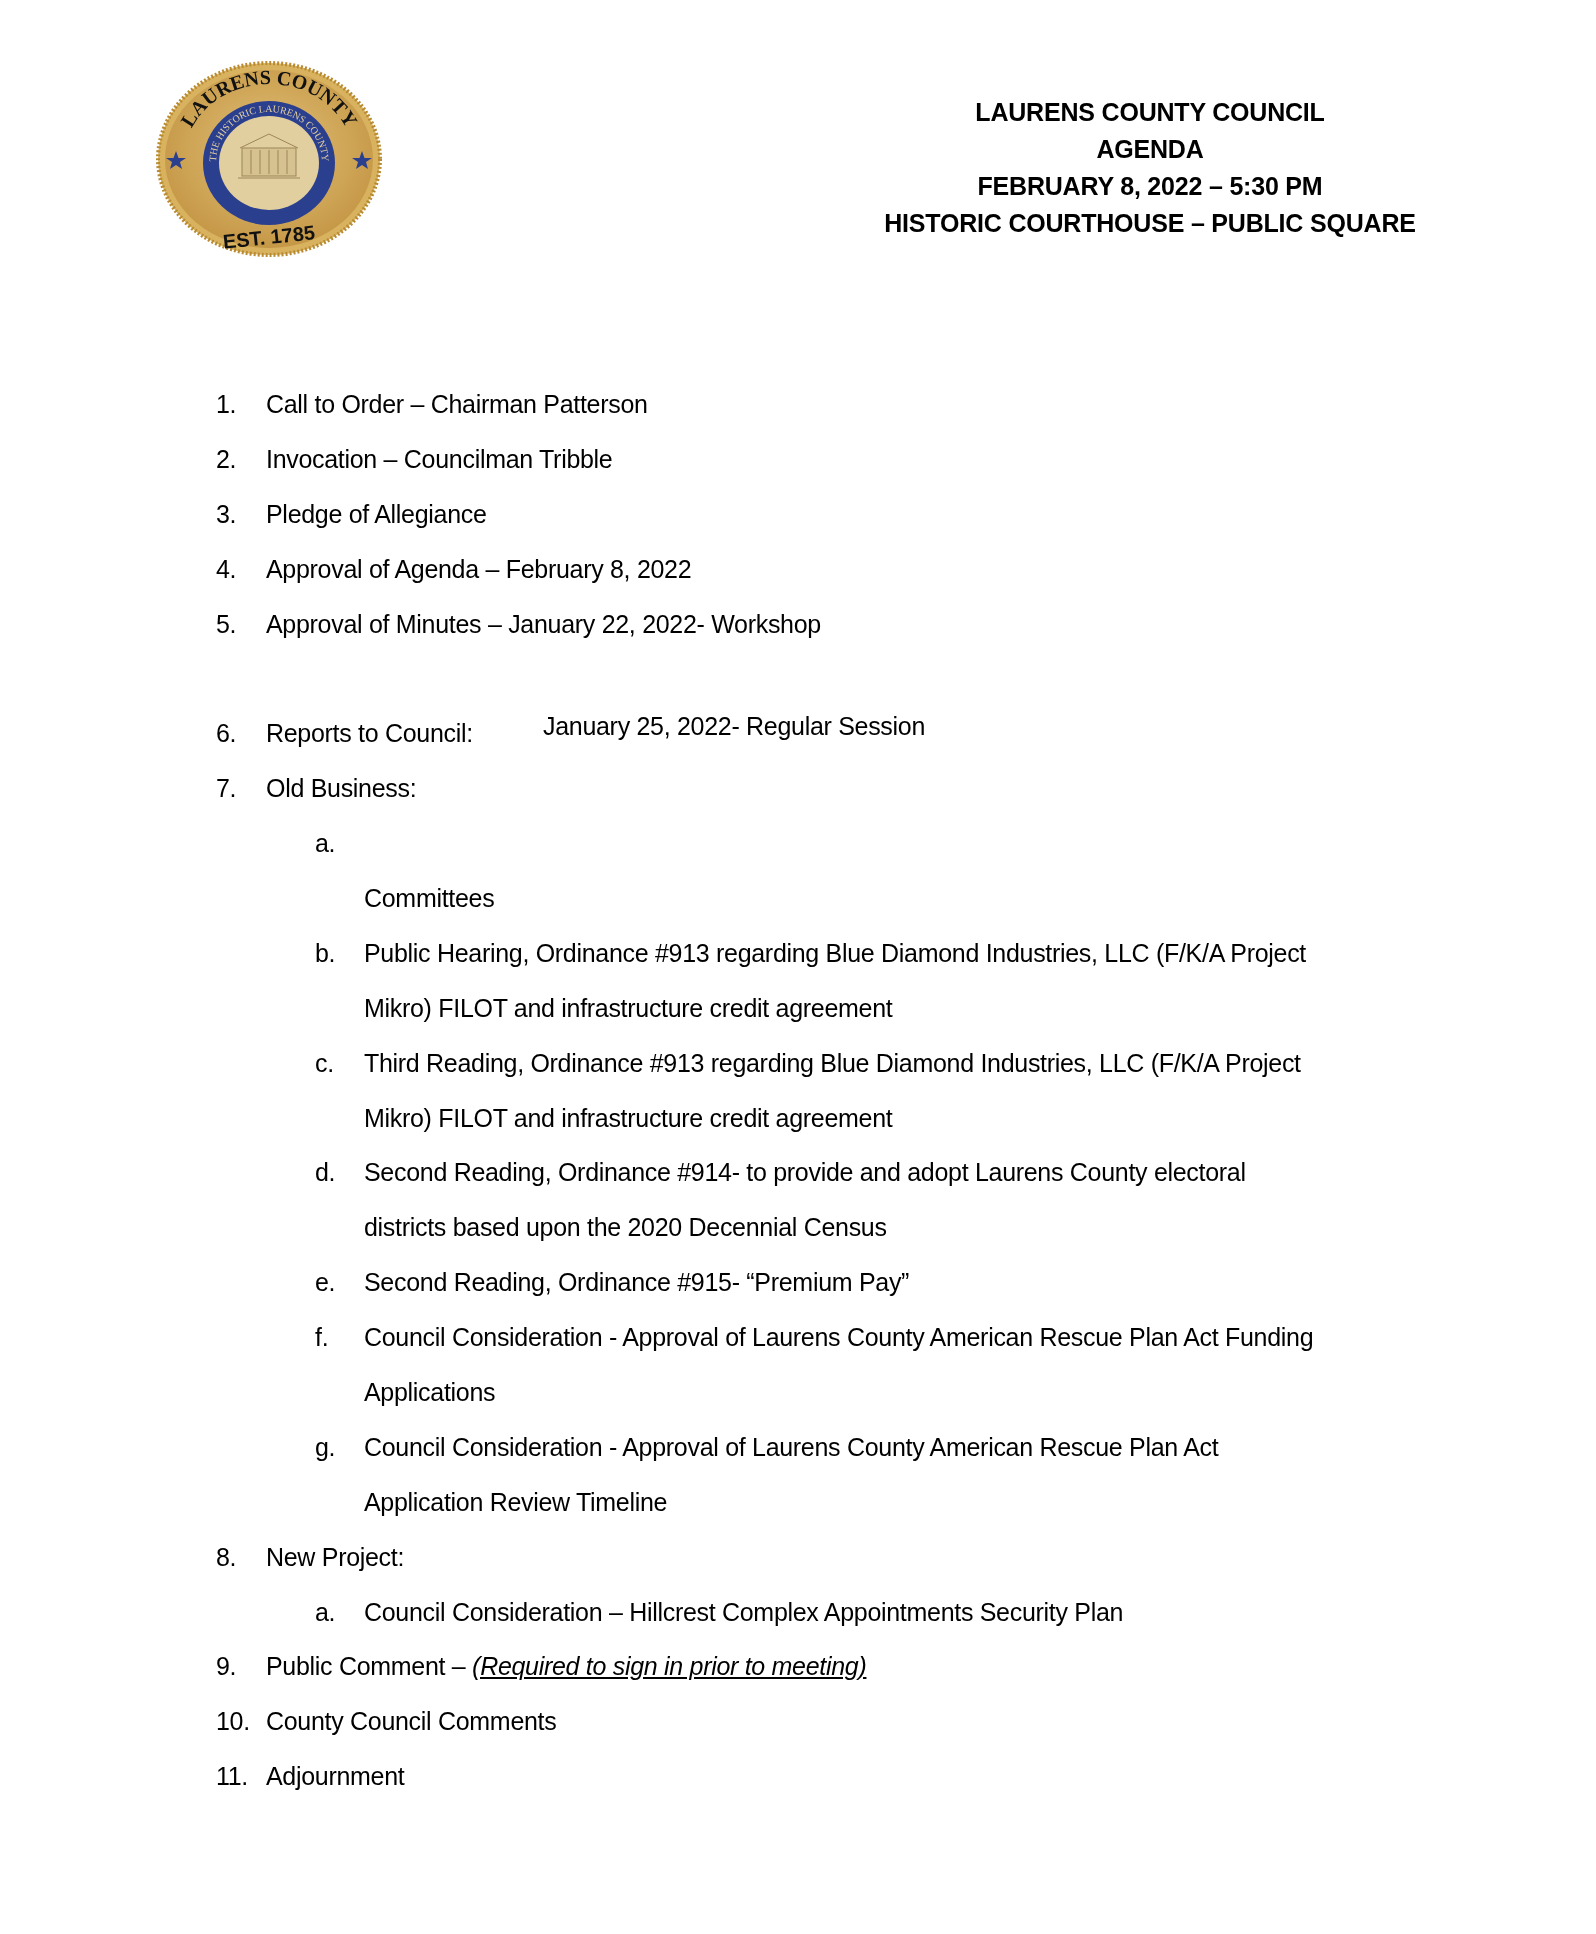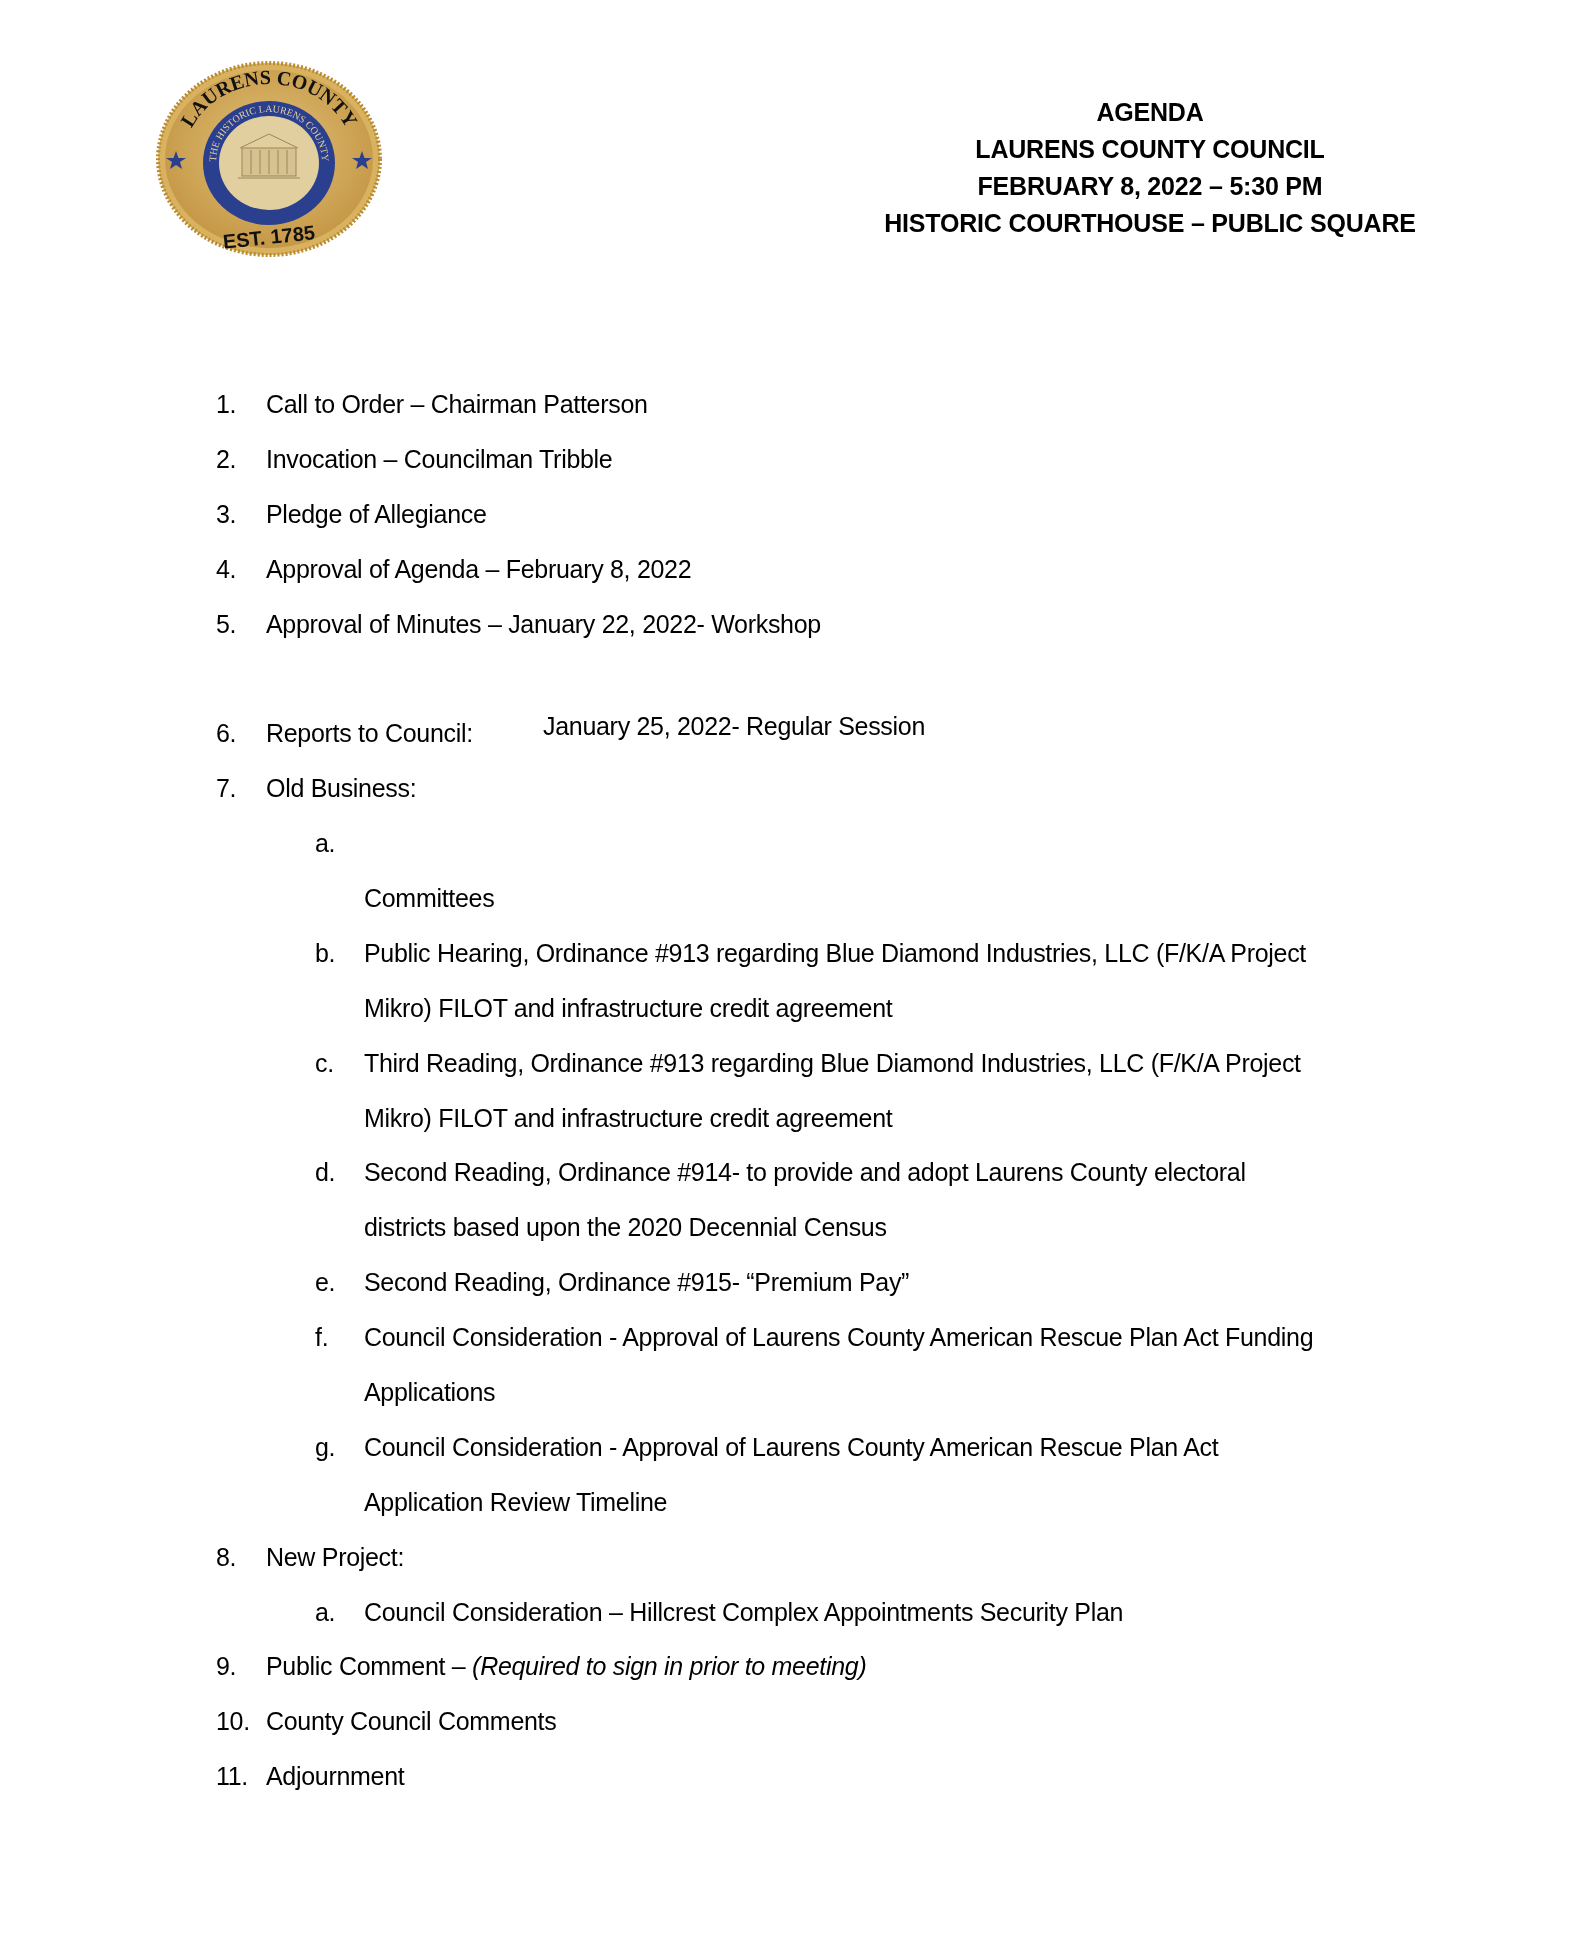--- a/index.html
+++ b/index.html
@@ -13,21 +13,21 @@
             font-weight: bold; font-size: 25px; line-height: 37px; letter-spacing: -0.2px; }
   .header div { white-space: nowrap; }
 
   .agenda { position: absolute; left: 0; top: 384px; width: 1596px; }
   .line { position: relative; height: 54.9px; line-height: 40px; font-size: 25px; white-space: nowrap; letter-spacing: -0.3px; }
   .num { position: absolute; left: 216px; }
   .txt { position: absolute; left: 266px; }
   .sub .num { left: 315px; }
   .sub .txt { left: 364px; }
   .cont-main { position: absolute; left: 543px; margin-top: 48px; }
-  .note { font-style: italic; }
+  .note { font-style: italic; text-decoration: underline; }
 </style>
 </head>
 <body>
 
 <div class="page">
 
   <svg class="seal" viewBox="0 0 226 198" xmlns="http://www.w3.org/2000/svg">
     <defs>
       <radialGradient id="g1" cx="50%" cy="45%" r="60%">
         <stop offset="0%" stop-color="#e4c27a"></stop>
@@ -60,22 +60,22 @@
     </text>
     <text font-family="Liberation Serif, serif" font-size="10" fill="#e2cf9f">
       <textPath href="#botArc" startOffset="50%" text-anchor="middle">COURTHOUSE</textPath>
     </text>
     <text x="113" y="184" text-anchor="middle" font-family="Liberation Sans, sans-serif" font-size="20" font-weight="bold" fill="#111" transform="rotate(-6 113 178)">EST. 1785</text>
     <polygon points="20,99 22.5,106 30,106 24,110 26,117 20,113 14,117 16,110 10,106 17.5,106" fill="#2b3f8f" transform="translate(0,-8) scale(1)"></polygon>
     <polygon points="206,99 208.5,106 216,106 210,110 212,117 206,113 200,117 202,110 196,106 203.5,106" fill="#2b3f8f" transform="translate(0,-8)"></polygon>
   </svg>
 
   <div class="header">
+    <div>LAURENS COUNTY COUNCIL</div>
     <div>AGENDA</div>
-    <div>LAURENS COUNTY COUNCIL</div>
     <div>FEBRUARY 8, 2022 – 5:30 PM</div>
     <div>HISTORIC COURTHOUSE – PUBLIC SQUARE</div>
   </div>
 
   <div class="agenda">
 
     <div class="line">
       <span class="num">1.</span>
       <span class="txt">Call to Order – Chairman Patterson</span>
     </div>

